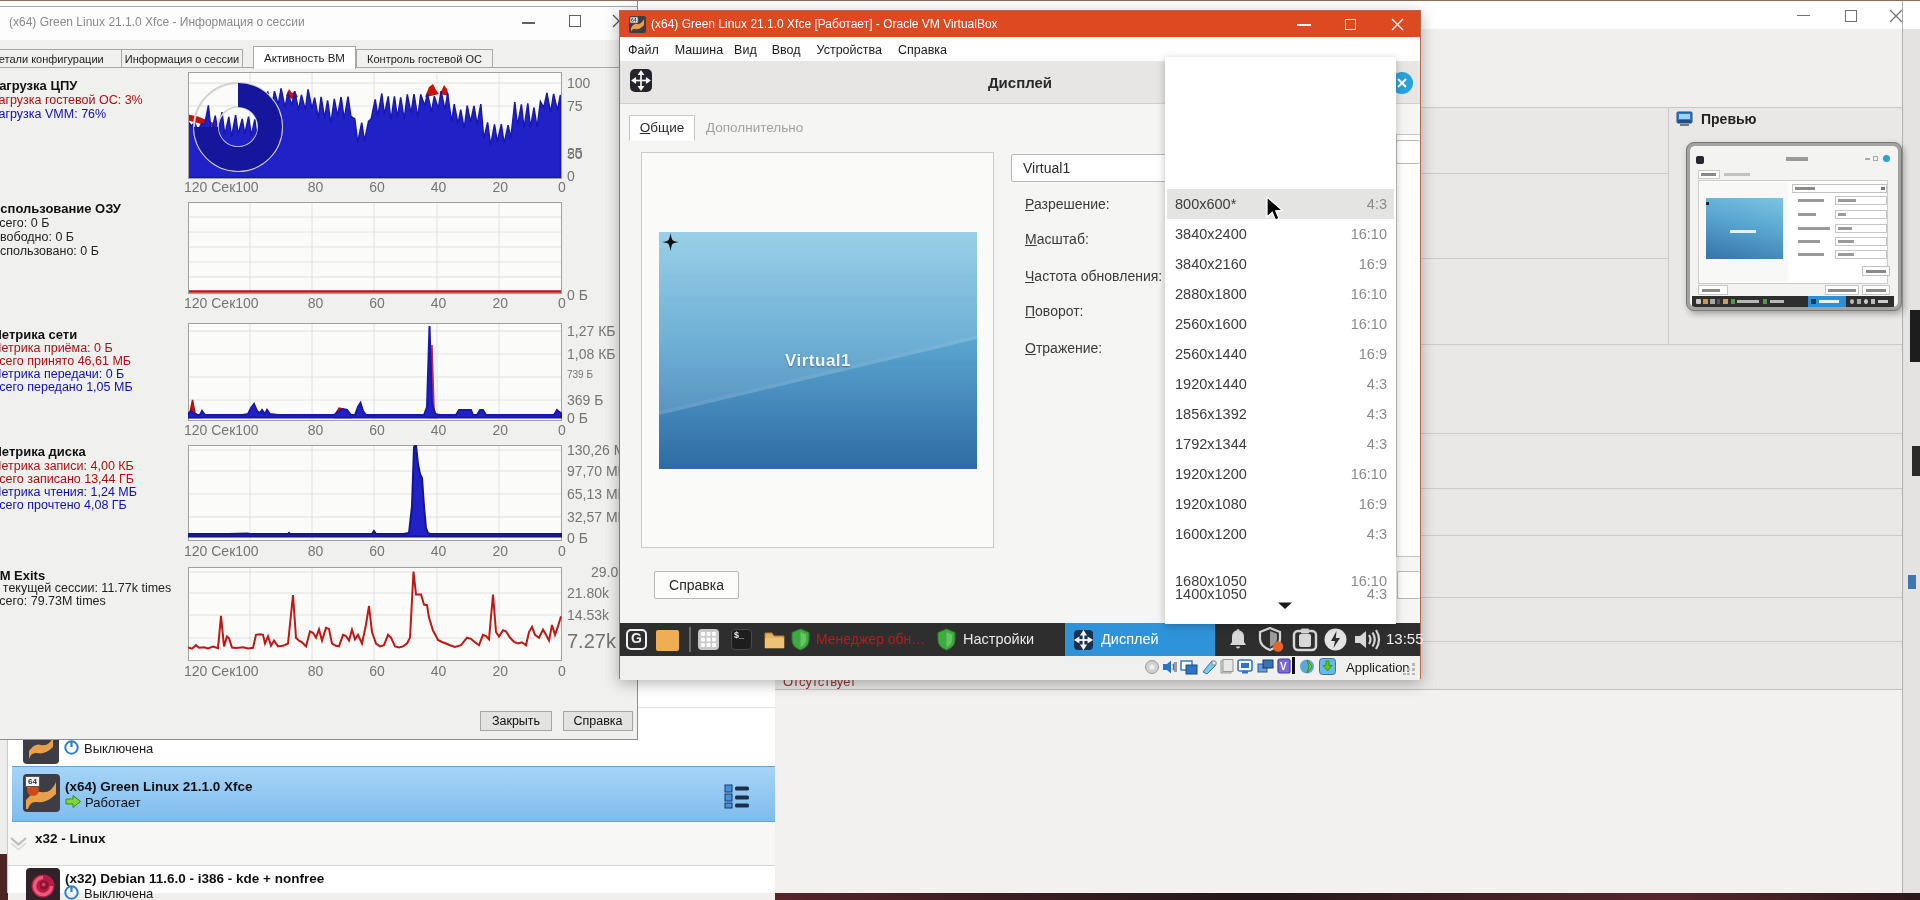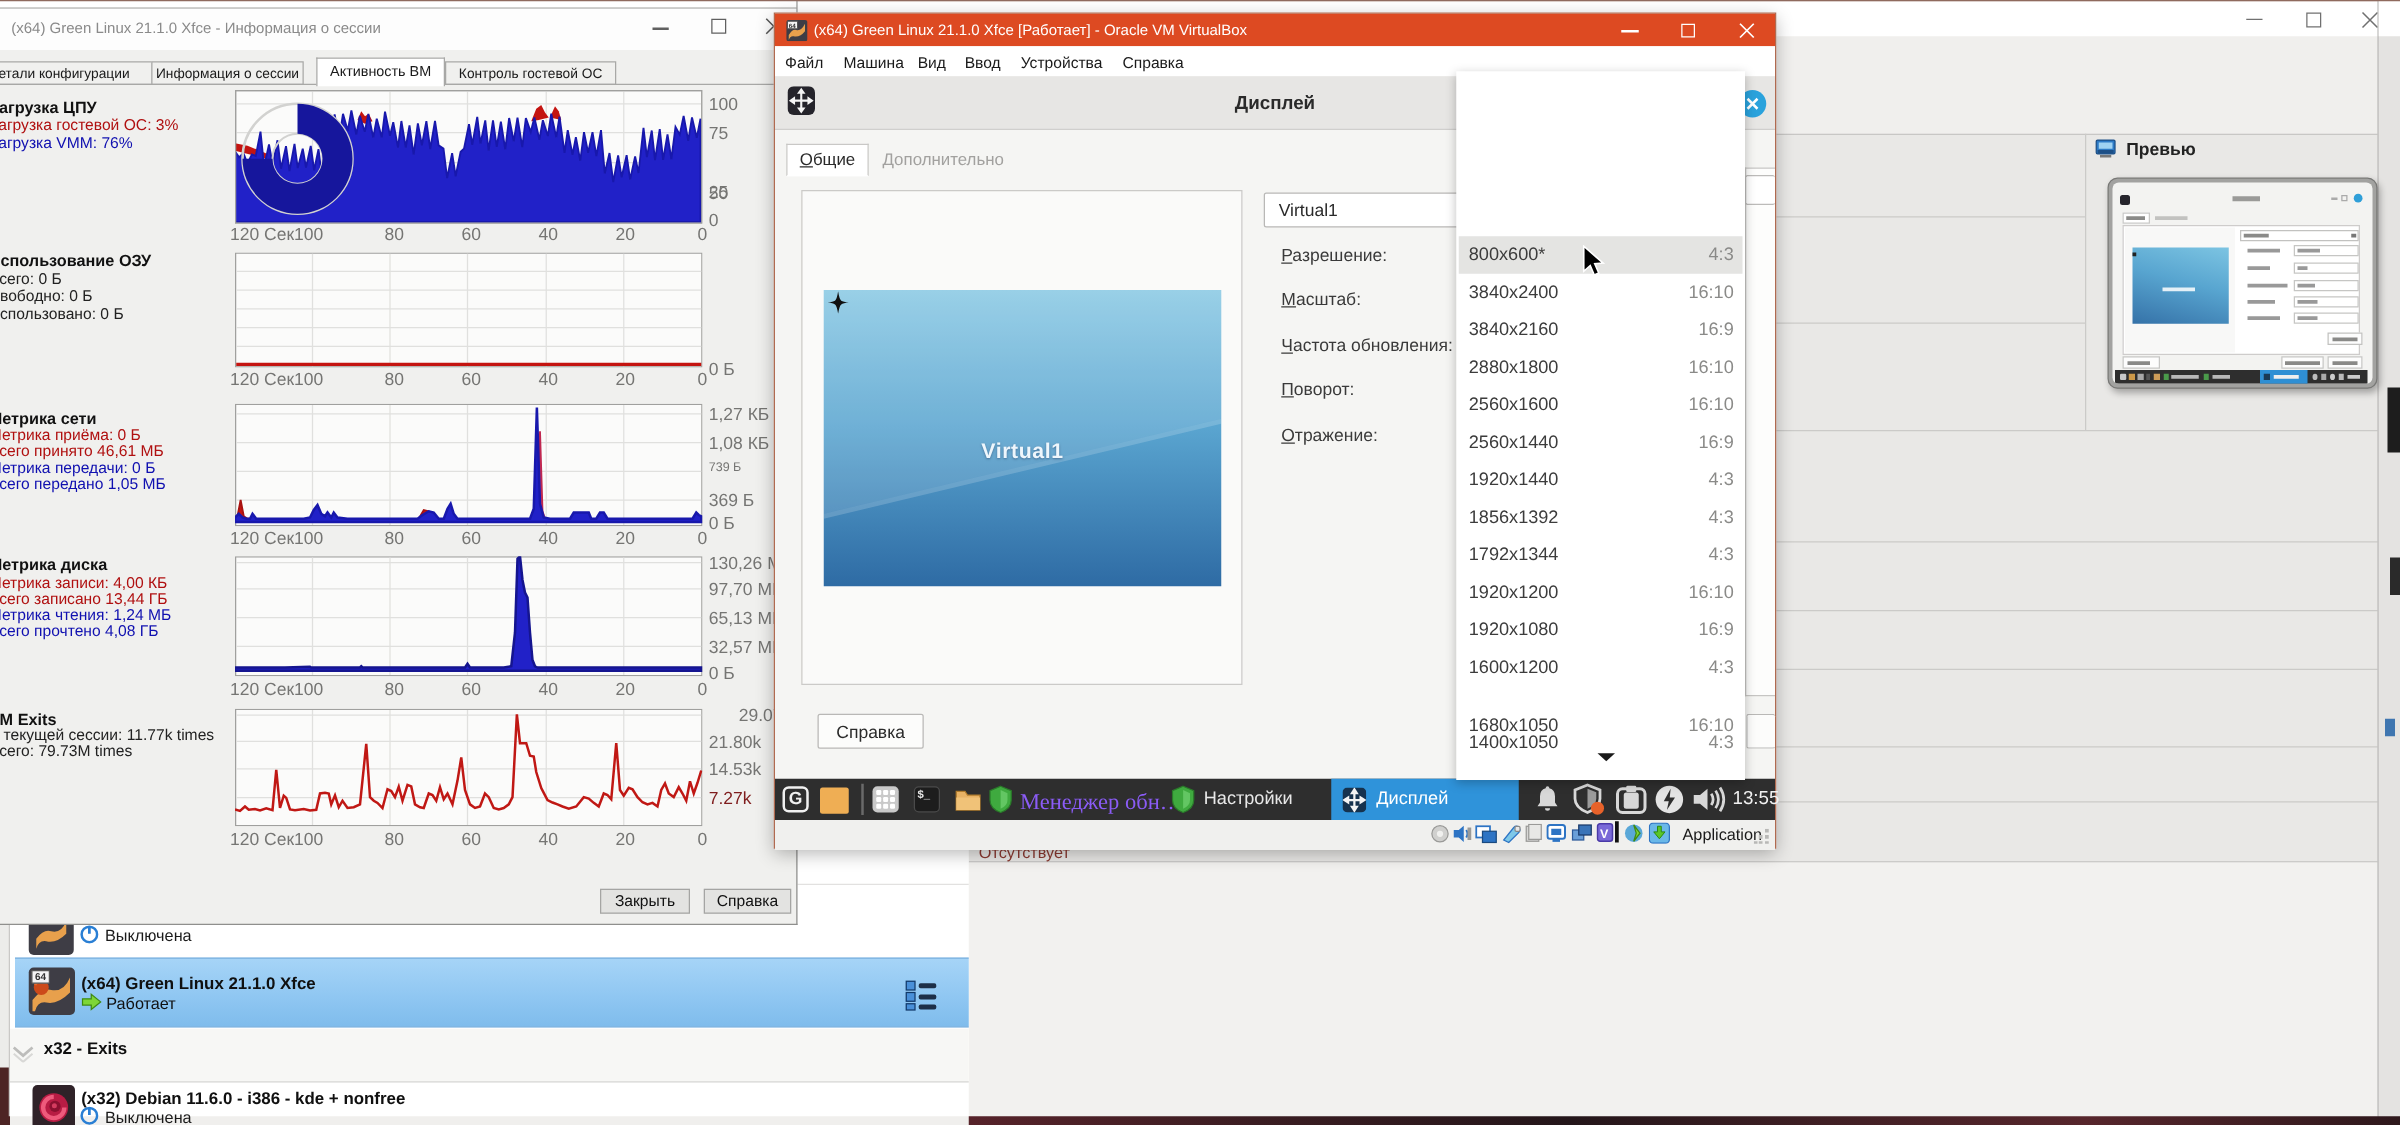--- a/index.html
+++ b/index.html
@@ -167,21 +167,21 @@
     <rect x="12" y="12.5" width="14" height="4" rx="1.5" fill="#1d2f48"></rect>
     <rect x="2" y="20" width="7" height="5" fill="#4a90d9" stroke="#123a6a"></rect>
     <rect x="12" y="20.5" width="14" height="4" rx="1.5" fill="#1d2f48"></rect>
   </svg>
 
   <div class="abs" style="left:8px;top:823px;width:767px;height:43px;background:#f7f7f5;border-bottom:1px solid #d8d7d5;"></div>
   <svg class="abs" style="left:9px;top:836px;" width="19" height="14">
       <path d="M2,2 L9.5,8.5 L17,2" fill="none" stroke="#bdbdbb" stroke-width="2.2"></path>
       <path d="M2,7 L9.5,13.5 L17,7" fill="none" stroke="#d8d8d6" stroke-width="1.6"></path>
     </svg>
-  <div class="abs bold" style="left:35px;top:831px;font-size:13.5px;color:#101010;">x32 - Exits</div>
+  <div class="abs bold" style="left:35px;top:831px;font-size:13.5px;color:#101010;">x32 - Linux</div>
 
   <div class="abs" style="left:26px;top:868px;width:34px;height:32px;background:#2f2228;border-radius:4px 4px 0 0;"></div>
   <svg class="abs" style="left:29px;top:872px;" width="28" height="28">
     <circle cx="14" cy="14" r="11.5" fill="#b81c44"></circle>
     <path d="M14,5.5 A 8.5 8.5 0 1 0 22.5,14" fill="none" stroke="#ee5a7c" stroke-width="3.5"></path>
     <circle cx="15" cy="13" r="4.5" fill="#8a1030"></circle>
     <circle cx="14.5" cy="12.5" r="2" fill="#d43c60"></circle>
   </svg>
   <div class="abs bold" style="left:65px;top:871px;font-size:13.5px;color:#101010;">(x32) Debian 11.6.0 - i386 - kde + nonfree</div>
   <svg class="abs" style="left:64px;top:885px;" width="15" height="15">
@@ -349,21 +349,21 @@
   <div class="abs" style="left:580px;top:392px;font-size:14px;color:#757573;">369 Б</div>
   <div class="abs" style="left:580px;top:410px;font-size:14px;color:#757573;">0 Б</div>
   <div class="abs" style="left:580px;top:442px;font-size:14px;color:#757573;">130,26 МБ</div>
   <div class="abs" style="left:580px;top:463px;font-size:14px;color:#757573;">97,70 МБ</div>
   <div class="abs" style="left:580px;top:486px;font-size:14px;color:#757573;">65,13 МБ</div>
   <div class="abs" style="left:580px;top:509px;font-size:14px;color:#757573;">32,57 МБ</div>
   <div class="abs" style="left:580px;top:530px;font-size:14px;color:#757573;">0 Б</div>
   <div class="abs" style="left:580px;top:564px;font-size:14px;color:#757573;margin-left:24px;">29.07k</div>
   <div class="abs" style="left:580px;top:585px;font-size:14px;color:#757573;">21.80k</div>
   <div class="abs" style="left:580px;top:607px;font-size:14px;color:#757573;">14.53k</div>
-  <div class="abs" style="left:580px;top:630px;font-size:14px;color:#7f1d1d;">7.27k</div>
+  <div class="abs" style="left:580px;top:630px;font-size:20px;color:#737373;">7.27k</div>
 
   <div class="abs" style="left:493px;top:711px;width:72px;height:20px;background:#e3e3e1;border:1px solid #a5a5a3;font-size:12.5px;color:#111;text-align:center;line-height:18px;">Закрыть</div>
   <div class="abs" style="left:576px;top:711px;width:70px;height:20px;background:#e3e3e1;border:1px solid #a5a5a3;font-size:12.5px;color:#111;text-align:center;line-height:18px;">Справка</div>
 </div>
 
 <div class="abs" style="left:619px;top:10px;width:802px;height:669px;background:#f5f5f3;border:1px solid #b06a50;box-shadow:0 4px 14px rgba(0,0,0,0.3);">
 
   <div class="abs" style="left:0;top:0;width:800px;height:26px;background:#dd4a22;"></div>
   <svg class="abs" style="left:9px;top:5px;" width="17" height="17">
     <rect x="0" y="0" width="17" height="17" rx="2" fill="#3e3d45"></rect>
@@ -458,21 +458,21 @@
 
   <svg class="abs" style="left:143px;top:617px;" width="23" height="23">
     <path d="M2,5 L9,5 L11,8 L21,8 L21,20 L2,20 Z" fill="#e8b264" stroke="#b07c2c" stroke-width="1"></path>
     <path d="M2,10 L21,10 L21,20 L2,20 Z" fill="#f0c278"></path>
   </svg>
 
   <svg class="abs" style="left:171px;top:617px;" width="19" height="23">
     <path d="M9.5,1 L18,4.5 L18,12 Q18,19 9.5,22 Q1,19 1,12 L1,4.5 Z" fill="#3faa3f" stroke="#2a7a2a"></path>
     <path d="M9.5,4 L15,6.5 L15,12 Q15,16.5 9.5,19 Z" fill="#63c663"></path>
   </svg>
-  <div class="abs" style="left:196px;top:620px;font-size:18px;color:#8b5cf6;font-family:Liberation Serif, serif;">Менеджер обн…</div>
+  <div class="abs" style="left:196px;top:620px;font-size:14px;color:#b91c1c;">Менеджер обн…</div>
 
   <svg class="abs" style="left:317px;top:617px;" width="19" height="23">
     <path d="M9.5,1 L18,4.5 L18,12 Q18,19 9.5,22 Q1,19 1,12 L1,4.5 Z" fill="#3faa3f" stroke="#2a7a2a"></path>
     <path d="M9.5,4 L15,6.5 L15,12 Q15,16.5 9.5,19 Z" fill="#63c663"></path>
   </svg>
   <div class="abs" style="left:343px;top:620px;font-size:14.5px;color:#e8e8e8;">Настройки</div>
 
   <div class="abs" style="left:445px;top:612px;width:150px;height:33px;background:#2f93da;"></div>
   <svg class="abs" style="left:454px;top:619px;" width="19" height="20">
     <rect x="0" y="0" width="19" height="20" rx="4" fill="#16324e"></rect>

